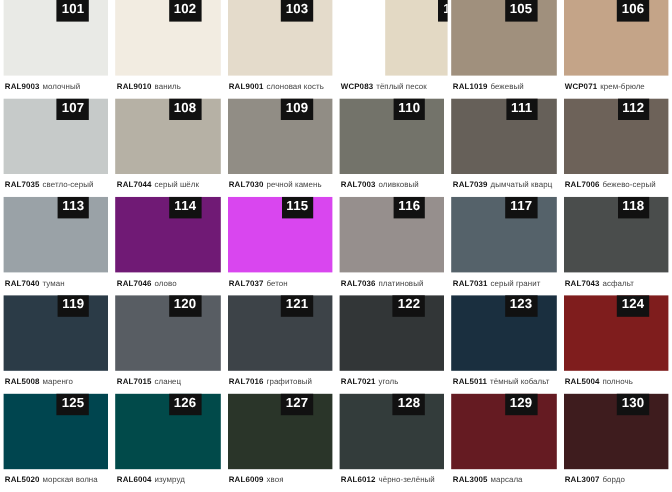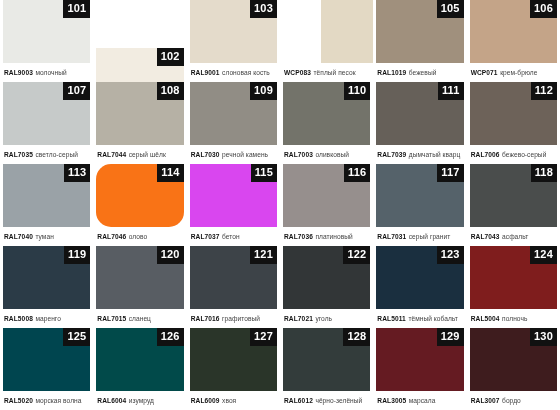--- a/index.html
+++ b/index.html
@@ -33,21 +33,21 @@
   .swatch-chip {
     position: relative;
     flex: 0 0 63px;
     height: 63px;
     width: 100%;
     box-sizing: border-box;
   }
   .swatch-number {
     position: absolute;
     top: 0;
-    right: 0;
+    right: 16px;
     background: #111111;
     color: #ffffff;
     font-size: 11px;
     font-weight: bold;
     line-height: 1;
     padding: 3px 4px 4px 4px;
     letter-spacing: 0.2px;
     font-family: "Liberation Sans", sans-serif;
   }
   .swatch-label {
@@ -80,21 +80,21 @@
     <div class="swatch-cell">
       <div class="swatch-chip" style="background: rgb(233, 234, 230);">
         <div class="swatch-number">101</div>
       </div>
       <div class="swatch-label">
         <span class="swatch-code">RAL9003</span>
         <span class="swatch-name">молочный</span>
       </div>
     </div>
     <div class="swatch-cell">
-      <div class="swatch-chip" style="background: rgb(242, 236, 225); margin-top: 48px;">
+      <div class="swatch-chip" style="background: rgb(242, 236, 225);">
         <div class="swatch-number">102</div>
       </div>
       <div class="swatch-label">
         <span class="swatch-code">RAL9010</span>
         <span class="swatch-name">ваниль</span>
       </div>
     </div>
     <div class="swatch-cell">
       <div class="swatch-chip" style="background: rgb(228, 219, 203);">
         <div class="swatch-number">103</div>
@@ -188,21 +188,21 @@
     <div class="swatch-cell">
       <div class="swatch-chip" style="background: rgb(154, 162, 167);">
         <div class="swatch-number">113</div>
       </div>
       <div class="swatch-label">
         <span class="swatch-code">RAL7040</span>
         <span class="swatch-name">туман</span>
       </div>
     </div>
     <div class="swatch-cell">
-      <div class="swatch-chip" style="background: #f97316; border-radius: 15px;">
+      <div class="swatch-chip" style="background: #701a75;">
         <div class="swatch-number">114</div>
       </div>
       <div class="swatch-label">
         <span class="swatch-code">RAL7046</span>
         <span class="swatch-name">олово</span>
       </div>
     </div>
     <div class="swatch-cell">
       <div class="swatch-chip" style="background: #d946ef;">
         <div class="swatch-number">115</div>

